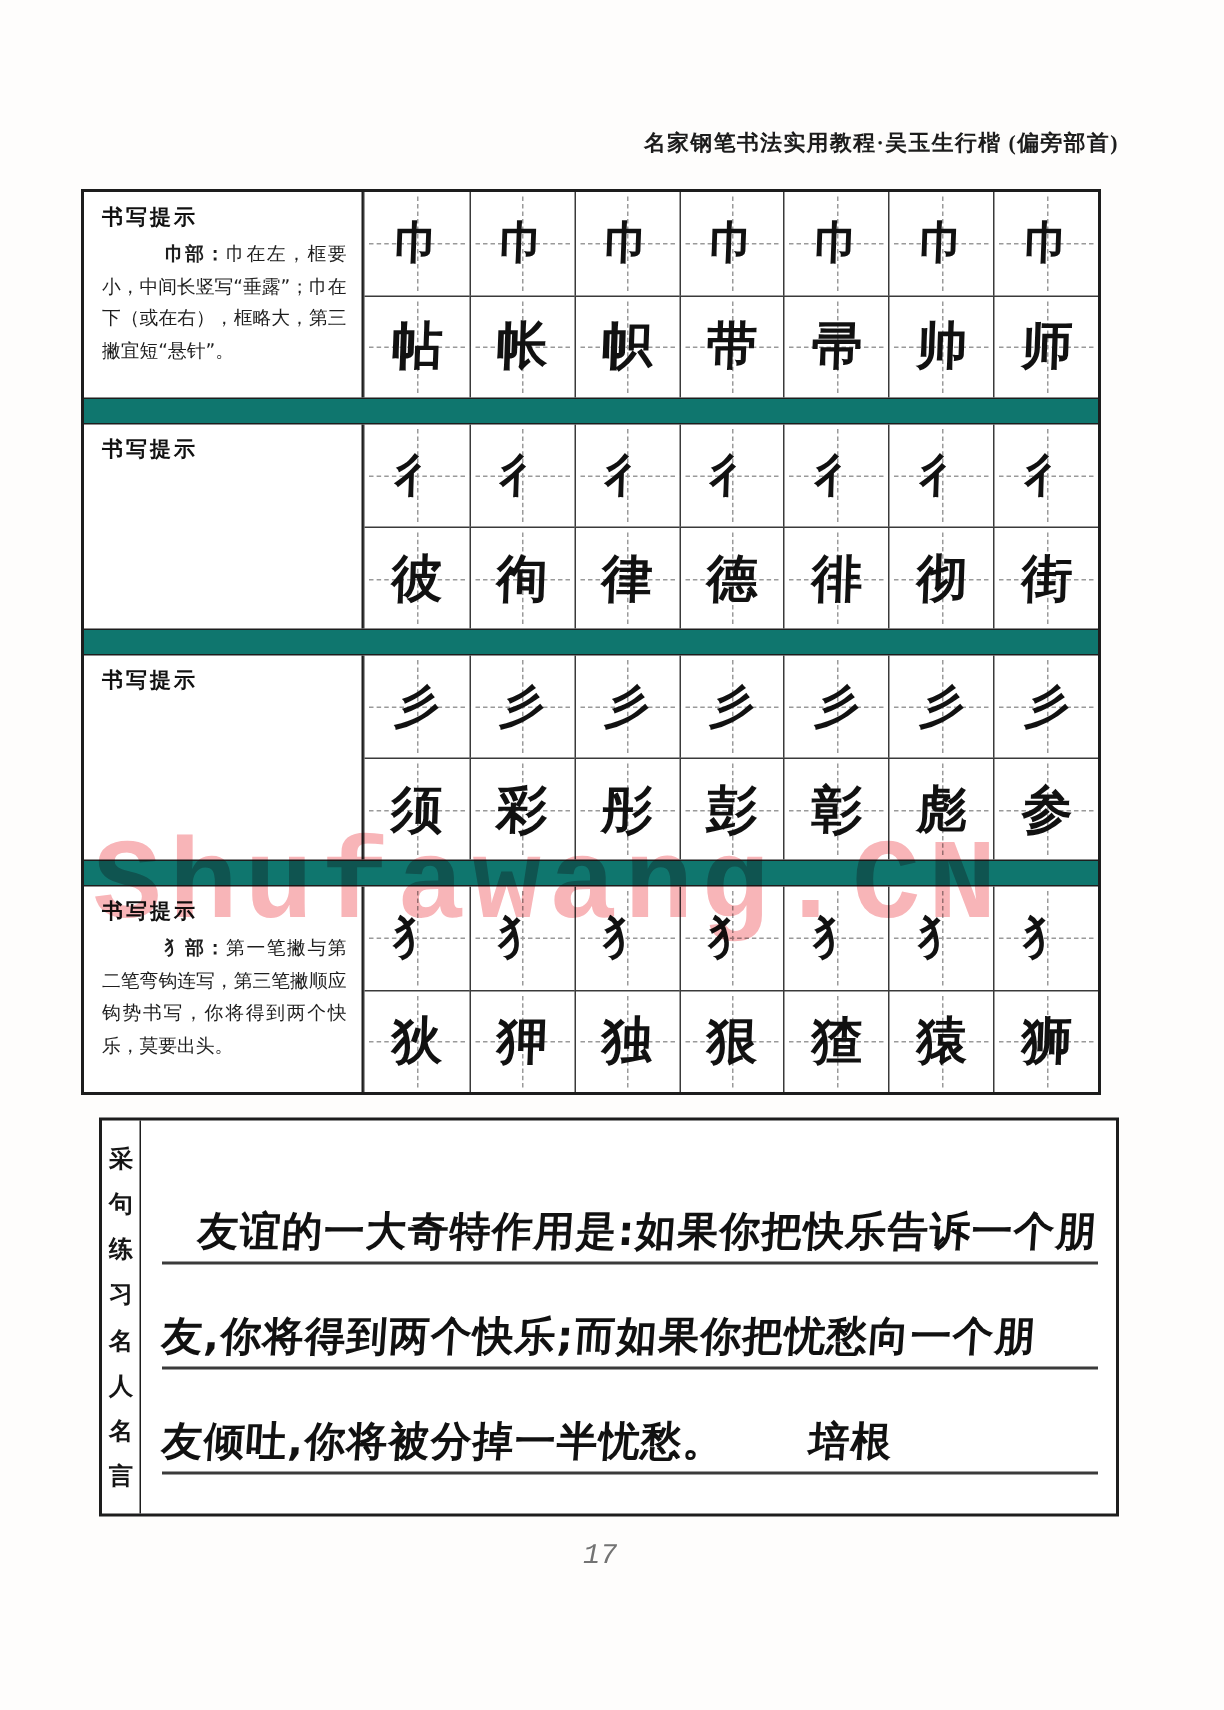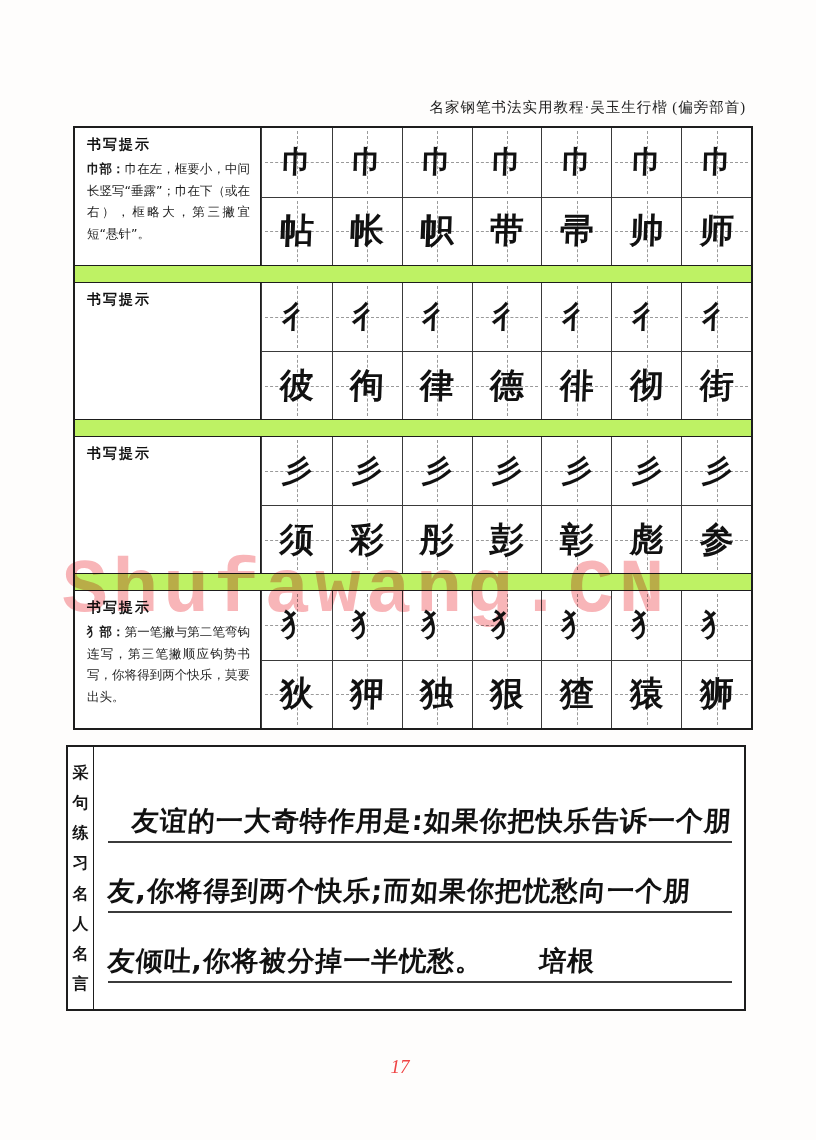--- a/index.html
+++ b/index.html
@@ -1,35 +1,35 @@
 <!DOCTYPE html>
 <html><head>
 <meta charset="utf-8">
 <style>
   html,body{margin:0;padding:0;}
   body{background:#e8e8e8;font-family:"DejaVu Sans",sans-serif;}
   .page{position:relative;width:816px;height:1140px;background:#fefdfc;margin:0 auto;overflow:hidden;}
 
   
   .header{position:absolute;top:86px;right:70px;font-family:"Liberation Serif",serif;
-    font-weight:400;font-size:14.5px;letter-spacing:1px;color:#1c1c1c;margin-top:12px;}
-
-  
-  .main-box{position:absolute;left:73px;top:126px;width:680px;height:604px;
+    font-weight:700;font-size:14.5px;letter-spacing:1px;color:#1c1c1c;}
+
+  
+  .main-box{position:absolute;left:54px;top:126px;width:680px;height:604px;
     border:2px solid #1d1d1d;box-sizing:border-box;display:flex;flex-direction:column;
-    justify-content:space-between;padding:0;background:#bef264;}
+    justify-content:space-between;padding:0;background:#0f766e;}
   .section{height:138px;border-bottom:1.5px solid #1d1d1d;border-top:1.5px solid #1d1d1d;
     box-sizing:border-box;display:flex;background:#fff;}
   .section:first-child{border-top:none;}
   .section:last-child{border-bottom:none;}
   .tip-panel{width:186px;box-sizing:border-box;border-right:1.5px solid #1d1d1d;
     padding:8px 10px 0 12px;overflow:hidden;}
   .tip-title{font-weight:700;font-size:14px;color:#111;margin-bottom:4px;letter-spacing:2px;}
   .tip-body{font-size:12.5px;line-height:1.72;color:#1e1e1e;text-align:justify;}
-  .tip-label{font-weight:700;}
+  .tip-label{font-weight:700;margin-left:42px;}
   .grid{flex:1;display:grid;grid-template-columns:repeat(7,1fr);grid-template-rows:1fr 1fr;
     border-left:1px solid #3a3a3a;}
   .cell{position:relative;display:flex;align-items:center;justify-content:center;
     border-left:1px solid #3a3a3a;border-top:1px solid #3a3a3a;}
   .cell:nth-child(-n+7){border-top:none;}
   .cell:nth-child(7n+1){border-left:none;}
   .cell::before{content:"";position:absolute;left:3px;right:3px;top:50%;border-top:1px dashed #9a9a9a;}
   .cell::after{content:"";position:absolute;top:3px;bottom:3px;left:50%;border-left:1px dashed #9a9a9a;}
   .hw{position:relative;z-index:2;font-weight:600;color:#111;transform:skewX(-2deg);}
   .r-char{font-size:30px;}
@@ -47,22 +47,22 @@
     font-size:27px;color:#101010;box-sizing:border-box;padding-bottom:2px;white-space:pre;}
   .line .hw{transform:skewX(-4deg);letter-spacing:1px;}
   .line.indent{padding-left:24px;}
 
   
   .watermark{position:absolute;left:62px;top:548px;width:690px;font-family:Liberation Mono, monospace;
     font-size:76px;font-weight:700;letter-spacing:5px;color:#f2777e;opacity:0.55;
     mix-blend-mode:multiply;z-index:5;pointer-events:none;white-space:nowrap;}
 
   
-  .page-num{position:absolute;left:0;right:16px;top:1056px;text-align:center;
-    font-family:Liberation Serif, serif;font-style:italic;font-size:19px;color:#ef4444;}
+  .page-num{position:absolute;left:0;right:16px;top:1026px;text-align:center;
+    font-family:Liberation Mono, monospace;font-style:italic;font-size:19px;color:#737373;}
 </style>
 </head>
 <body>
 
 <div class="page">
 
   <div class="header">名家钢笔书法实用教程·吴玉生行楷 (偏旁部首)</div>
 
   <div class="main-box">
 

